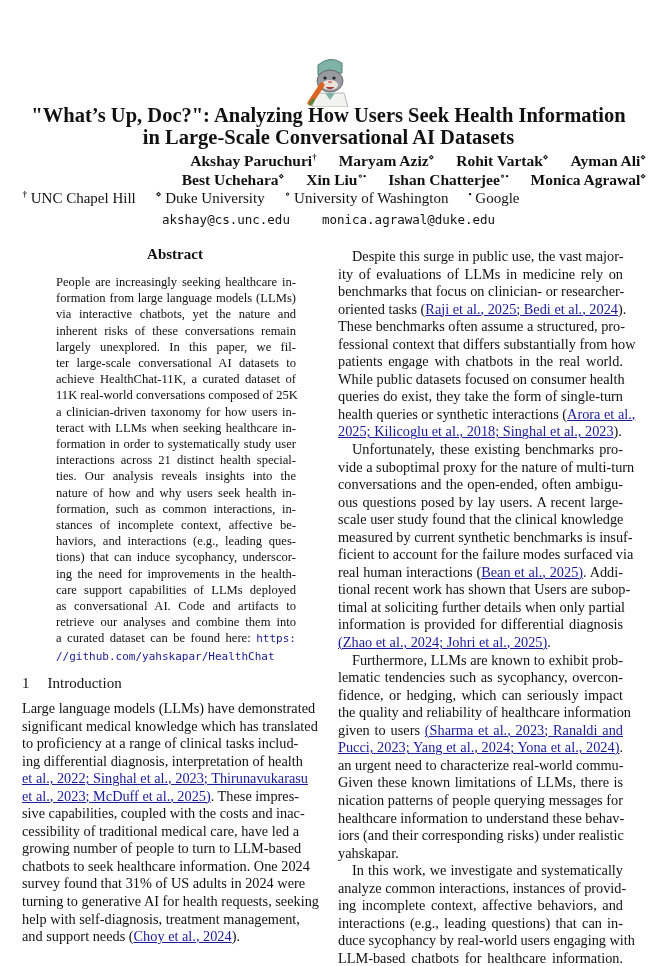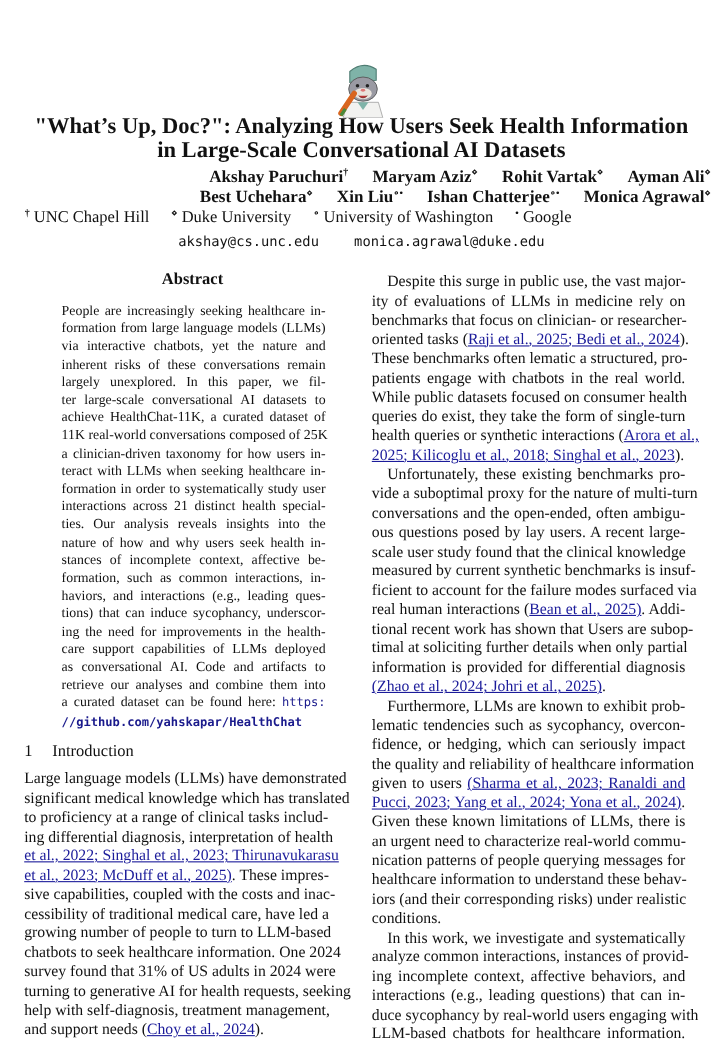--- a/index.html
+++ b/index.html
@@ -65,30 +65,30 @@
     <span class="line">largely unexplored.  In this paper, we fil-</span>
     <span class="line">ter large-scale conversational AI datasets to</span>
     <span class="line">achieve HealthChat-11K, a curated dataset of</span>
     <span class="line">11K real-world conversations composed of 25K</span>
     <span class="line">a clinician-driven taxonomy for how users in-</span>
     <span class="line">teract with LLMs when seeking healthcare in-</span>
     <span class="line">formation in order to systematically study user</span>
     <span class="line">interactions across 21 distinct health special-</span>
     <span class="line">ties.  Our analysis reveals insights into the</span>
     <span class="line">nature of how and why users seek health in-</span>
+    <span class="line">formation, such as common interactions, in-</span>
     <span class="line">stances of incomplete context, affective be-</span>
-    <span class="line">formation, such as common interactions, in-</span>
     <span class="line">haviors, and interactions (e.g., leading ques-</span>
     <span class="line">tions) that can induce sycophancy, underscor-</span>
     <span class="line">ing the need for improvements in the health-</span>
     <span class="line">care support capabilities of LLMs deployed</span>
     <span class="line">as conversational AI. Code and artifacts to</span>
     <span class="line">retrieve our analyses and combine them into</span>
     <span class="line">a curated dataset can be found here: <span class="mono">https:</span></span>
-    <span class="line" style="text-align-last: left; font-weight: bold;"><span class="mono">//github.com/yahskapar/HealthChat</span></span>
+    <span class="line" style="text-align-last: left;"><span class="mono">//github.com/yahskapar/HealthChat</span></span>
   </div>
 
 <div class="sec">
   <span class="num">1</span><span>Introduction</span>
 </div>
 
 <div class="col left" id="leftcol">
     <span class="line">Large language models (LLMs) have demonstrated</span>
     <span class="line">significant medical knowledge which has translated</span>
     <span class="line">to proficiency at a range of clinical tasks includ-</span>
@@ -102,21 +102,22 @@
     <span class="line">survey found that 31% of US adults in 2024 were</span>
     <span class="line">turning to generative AI for health requests, seeking</span>
     <span class="line">help with self-diagnosis, treatment management,</span>
     <span class="line last">and support needs (<span class="cite">Choy et al., 2024</span>).</span>
   </div>
 <div class="col right" id="rightcol">
     <span class="line indent">Despite this surge in public use, the vast major-</span>
     <span class="line">ity of evaluations of LLMs in medicine rely on</span>
     <span class="line">benchmarks that focus on clinician- or researcher-</span>
     <span class="line">oriented tasks (<span class="cite">Raji et al., 2025; Bedi et al., 2024</span>).</span>
-    <span class="line">These benchmarks often lematic a structured, pro-</span>
+    <span class="line">These benchmarks often assume a structured, pro-</span>
+    <span class="line">fessional context that differs substantially from how</span>
     <span class="line">patients engage with chatbots in the real world.</span>
     <span class="line">While public datasets focused on consumer health</span>
     <span class="line">queries do exist, they take the form of single-turn</span>
     <span class="line">health queries or synthetic interactions (<span class="cite">Arora et al.,</span></span>
     <span class="line last"><span class="cite">2025; Kilicoglu et al., 2018; Singhal et al., 2023</span>).</span>
     <span class="line indent">Unfortunately, these existing benchmarks pro-</span>
     <span class="line">vide a suboptimal proxy for the nature of multi-turn</span>
     <span class="line">conversations and the open-ended, often ambigu-</span>
     <span class="line">ous questions posed by lay users.  A recent large-</span>
     <span class="line">scale user study found that the clinical knowledge</span>
@@ -126,25 +127,25 @@
     <span class="line">tional recent work has shown that Users are subop-</span>
     <span class="line">timal at soliciting further details when only partial</span>
     <span class="line">information is provided for differential diagnosis</span>
     <span class="line last"><span class="cite">(Zhao et al., 2024; Johri et al., 2025)</span>.</span>
     <span class="line indent">Furthermore, LLMs are known to exhibit prob-</span>
     <span class="line">lematic tendencies such as sycophancy, overcon-</span>
     <span class="line">fidence, or hedging, which can seriously impact</span>
     <span class="line">the quality and reliability of healthcare information</span>
     <span class="line">given to users <span class="cite">(Sharma et al., 2023; Ranaldi and</span></span>
     <span class="line"><span class="cite">Pucci, 2023; Yang et al., 2024; Yona et al., 2024)</span>.</span>
+    <span class="line">an urgent need to characterize real-world commu-</span>
     <span class="line">Given these known limitations of LLMs, there is</span>
-    <span class="line">an urgent need to characterize real-world commu-</span>
     <span class="line">nication patterns of people querying messages for</span>
     <span class="line">healthcare information to understand these behav-</span>
     <span class="line">iors (and their corresponding risks) under realistic</span>
-    <span class="line last">conditions.</span>
+    <span class="line last">yahskapar.</span>
     <span class="line indent">In this work, we investigate and systematically</span>
     <span class="line">analyze common interactions, instances of provid-</span>
     <span class="line">ing incomplete context, affective behaviors, and</span>
     <span class="line">interactions (e.g., leading questions) that can in-</span>
     <span class="line">duce sycophancy by real-world users engaging with</span>
     <span class="line">LLM-based chatbots for healthcare information.</span>
   </div>
 
 </body></html>

